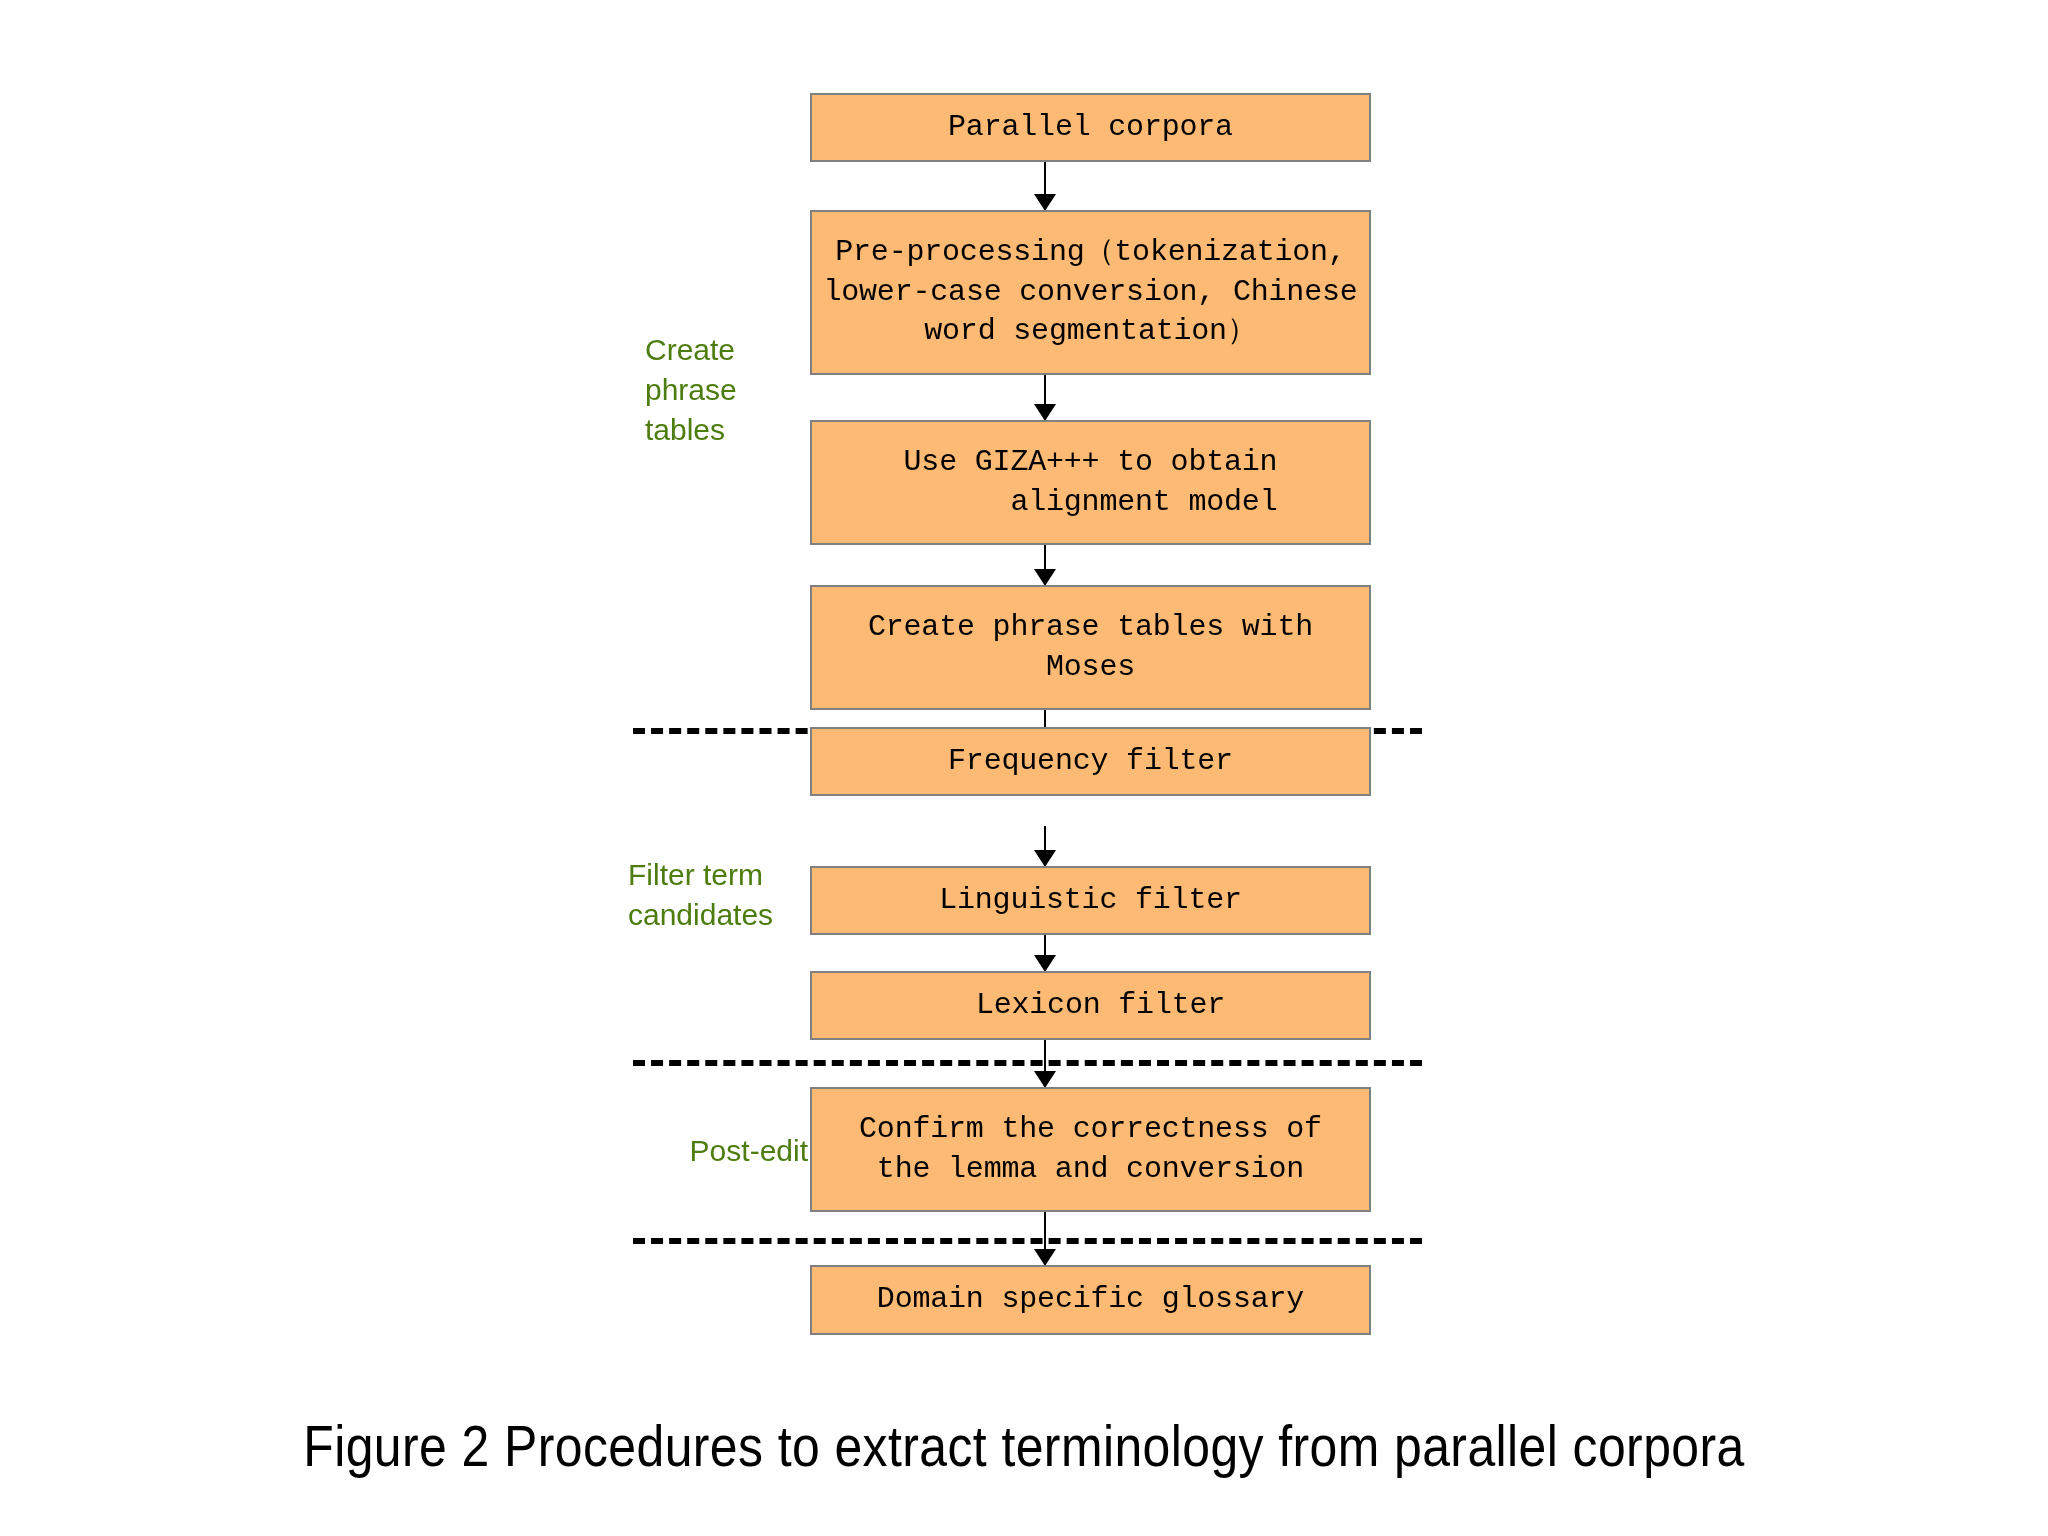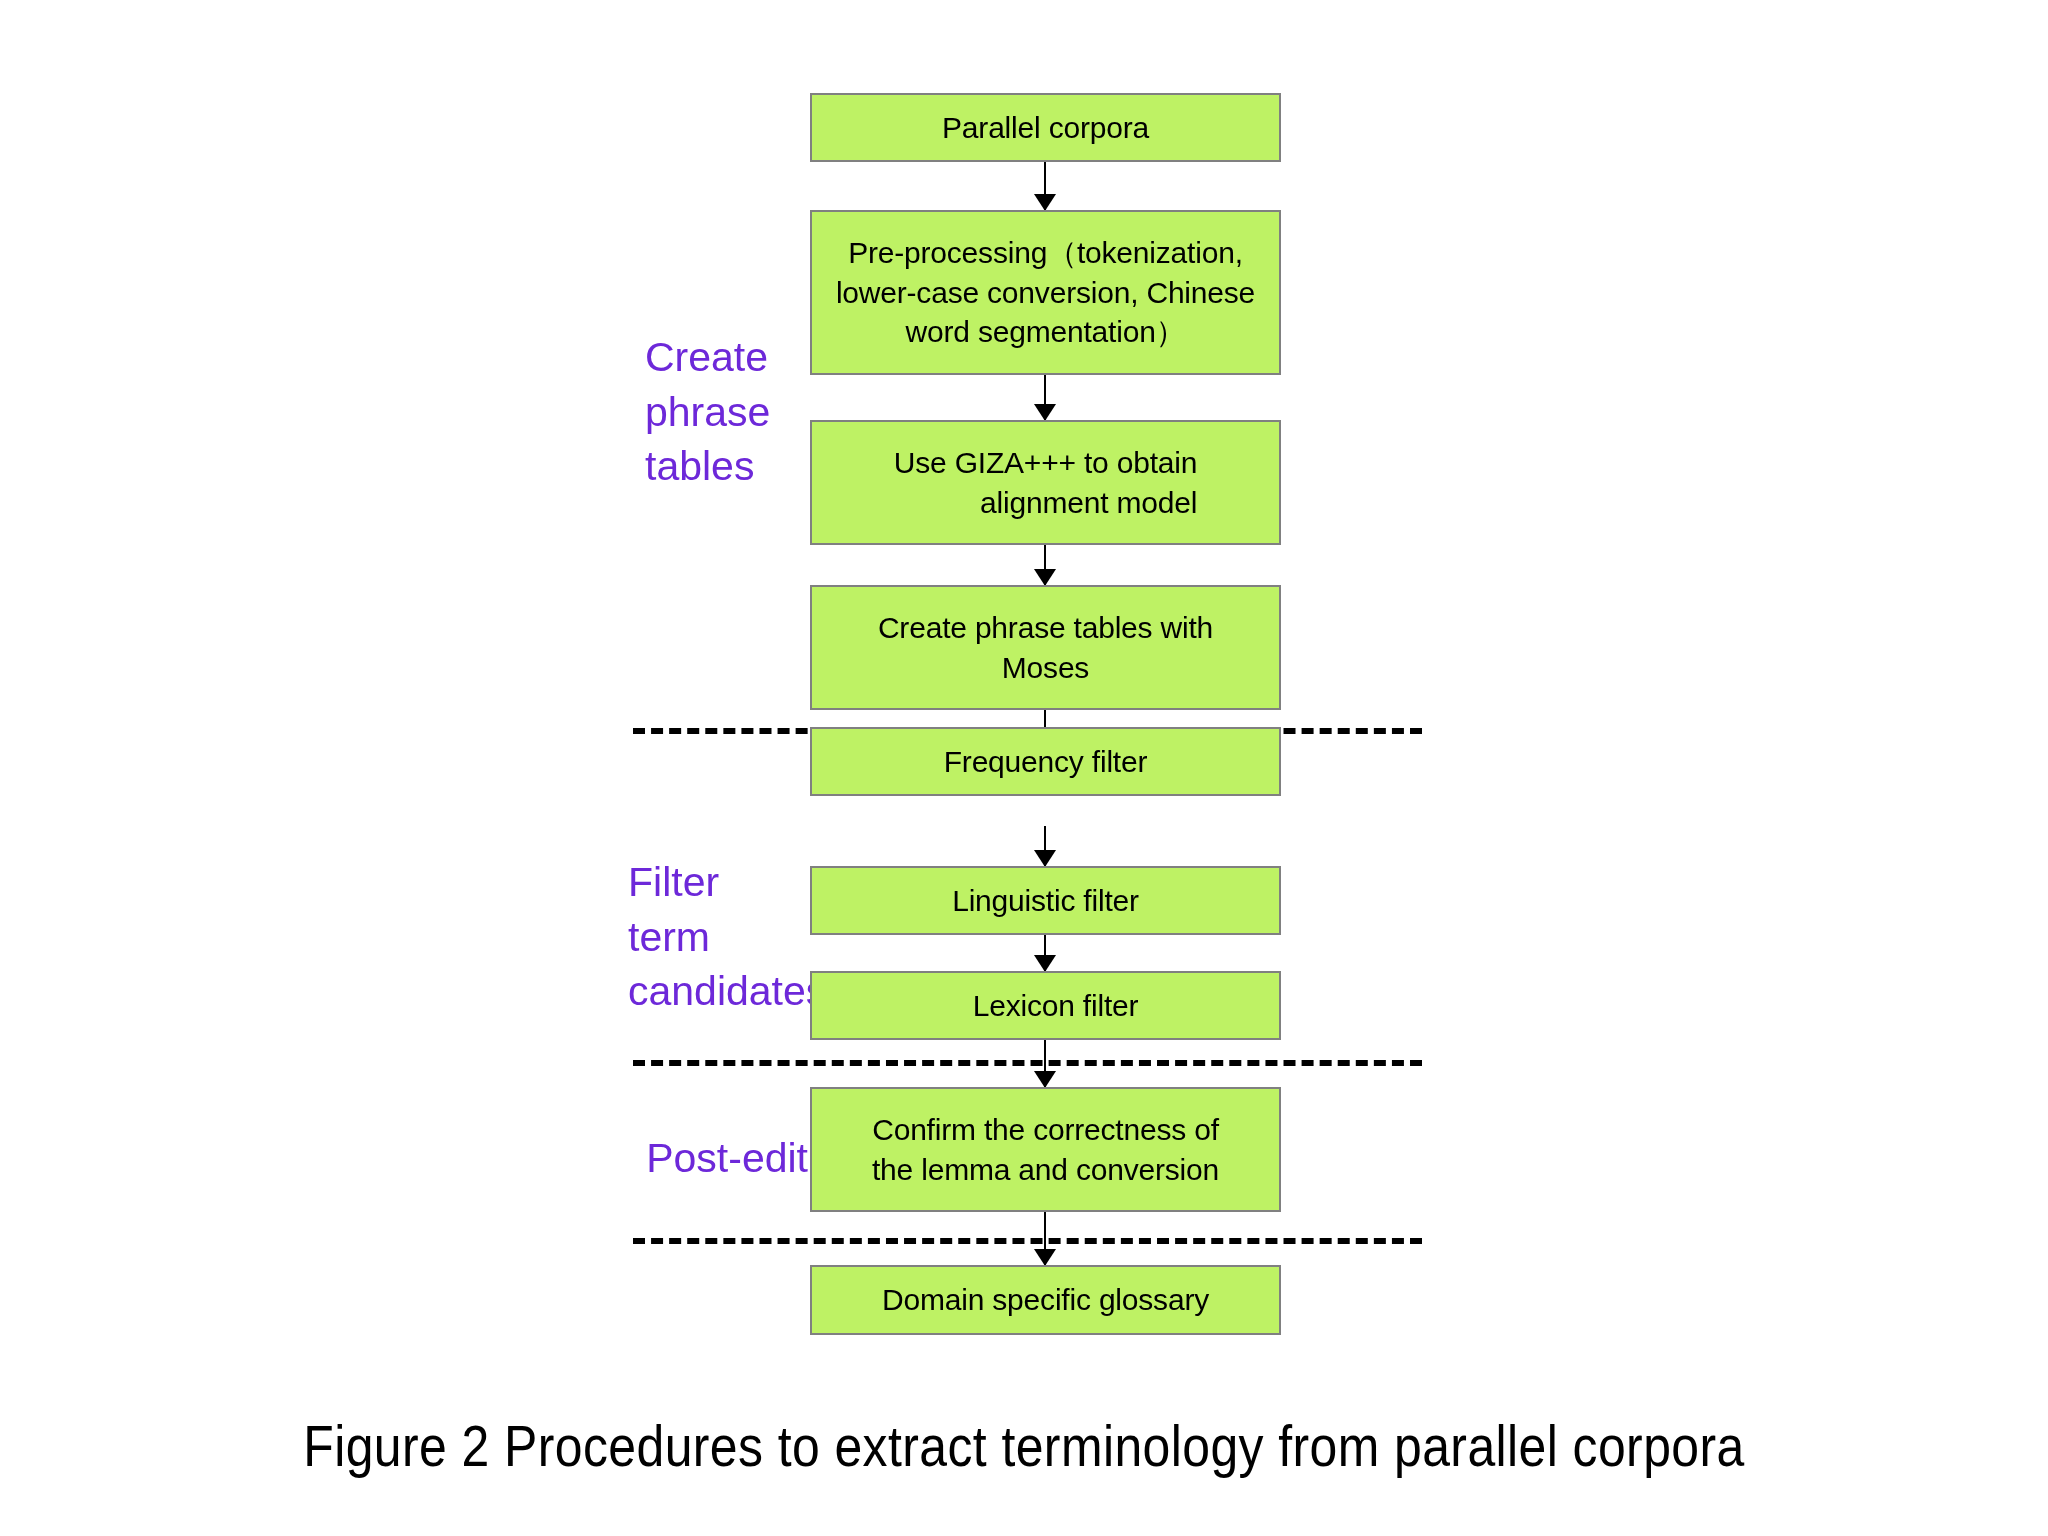--- a/index.html
+++ b/index.html
@@ -20,43 +20,43 @@
     position: absolute;
     left: 0; top: 0;
     width: 2048px;
     height: 1536px;
   }
 
   
   .flow-box {
     position: absolute;
     left: 810px;
-    width: 471px;
+    width: 561px;
     box-sizing: border-box;
-    background: #bef264;
+    background: #fdba74;
     border: 2px solid #808080;
     display: flex;
     align-items: center;
     justify-content: center;
     text-align: center;
-    font-family: Liberation Sans, sans-serif;
+    font-family: Liberation Mono, monospace;
     font-size: 30px;
     line-height: 1.32;
     color: #000000;
     white-space: pre-line;
     letter-spacing: -0.2px;
   }
 
   
   .stage-label {
     position: absolute;
     font-family: "Liberation Sans", sans-serif;
-    font-size: 41px;
+    font-size: 30px;
     line-height: 1.33;
-    color: #6d28d9;
+    color: #4d7c0f;
     white-space: pre-line;
     text-align: left;
   }
 
   
   .connector {
     position: absolute;
     left: 1044px;
     width: 2px;
     background: #000000;

